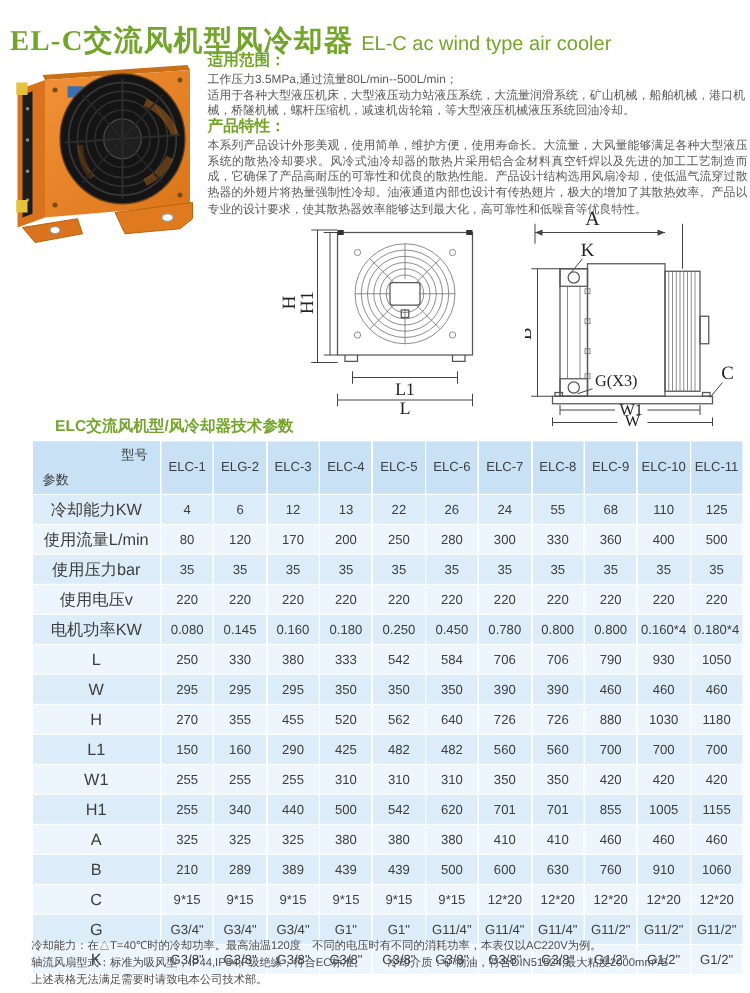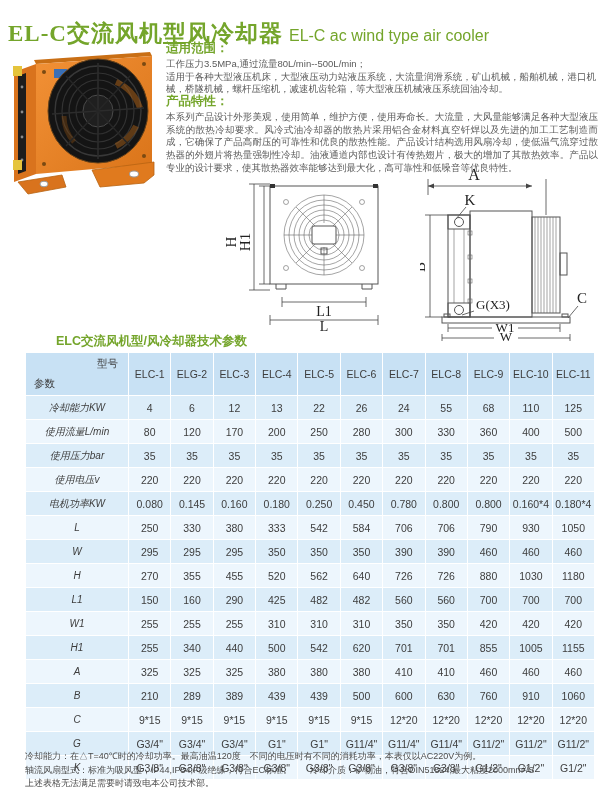--- a/index.html
+++ b/index.html
@@ -22,29 +22,29 @@
 
   
   .front-drawing{position:absolute;left:224px;top:180px;}
   .side-drawing{position:absolute;left:420px;top:167px;}
   .dim{stroke:#444;stroke-width:0.8;fill:none;}
   .outline{stroke:#555;stroke-width:1;fill:none;}
   .thin{stroke:#666;stroke-width:0.6;fill:none;}
   .dimtxt{font-family:"Liberation Serif",serif;fill:#222;}
 
   
-  .table-title{position:absolute;left:28px;top:333px;font-size:12.5px;font-weight:bold;color:var(--accent);padding-left:28px;}
+  .table-title{position:absolute;left:16px;top:333px;font-size:12.5px;font-weight:bold;color:var(--accent);padding-left:28px;}
   .spec-wrap{position:absolute;left:25px;top:352px;width:570px;}
   table.spec{width:100%;border-collapse:collapse;table-layout:fixed;}
   table.spec th,table.spec td{border:1px solid #fff;font-weight:normal;text-align:center;
       overflow:hidden;white-space:nowrap;color:#3d3d3d;}
   table.spec thead th{background:var(--header_bg);height:40px;font-size:10.5px;}
   table.spec tbody tr.odd th,table.spec tbody tr.odd td{background:var(--row_odd);}
   table.spec tbody tr.even th,table.spec tbody tr.even td{background:var(--row_even);}
-  table.spec tbody th{font-size:10px;height:21px;font-style:italic;}
+  table.spec tbody th{font-size:13px;height:21px;}
   table.spec tbody td{font-size:10.5px;height:21px;}
   th.corner{position:relative;background:var(--header_bg);
       background-image:linear-gradient(to bottom right,transparent 49.4%,#9fc2da 49.4%,#9fc2da 50.6%,transparent 50.6%);}
   th.corner .ct{position:absolute;top:4px;right:10px;font-size:10.5px;color:#3d3d3d;}
   th.corner .cb{position:absolute;bottom:4px;left:8px;font-size:10.5px;color:#3d3d3d;}
 
   
   .notes{position:absolute;left:25px;top:750px;width:565px;font-size:9px;color:#4c4c4c;line-height:1.5;}
   .notes p{margin:0;}
 </style>

